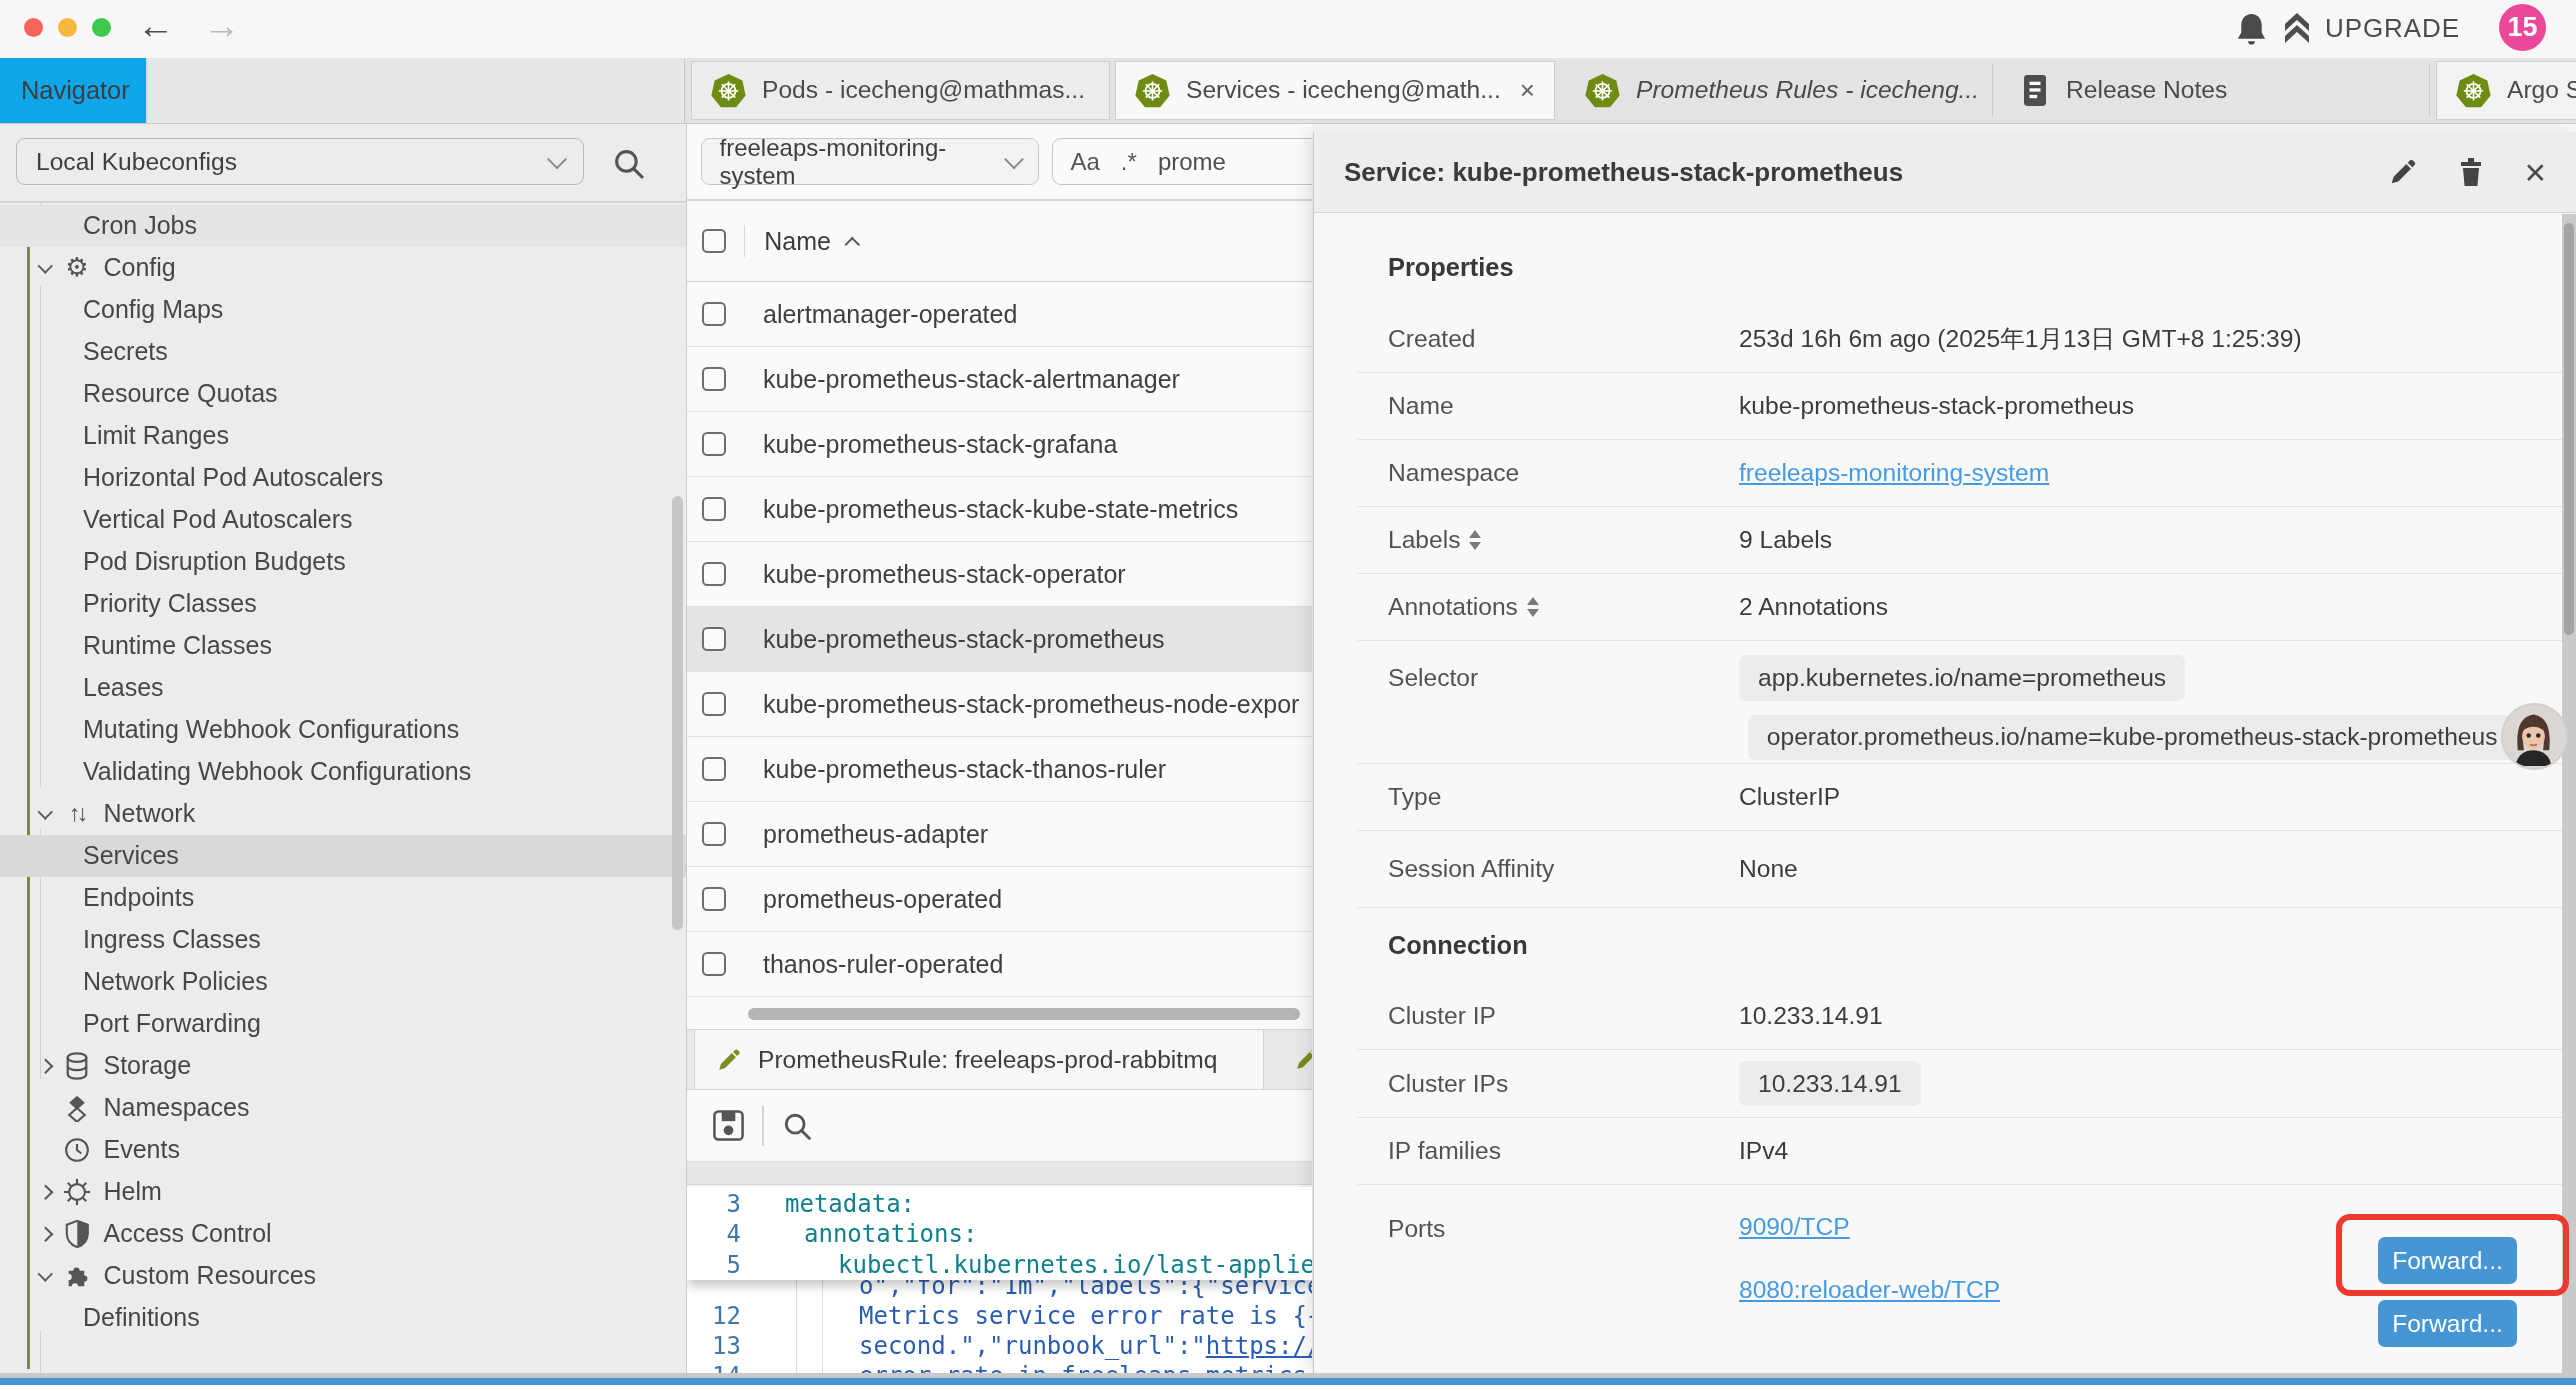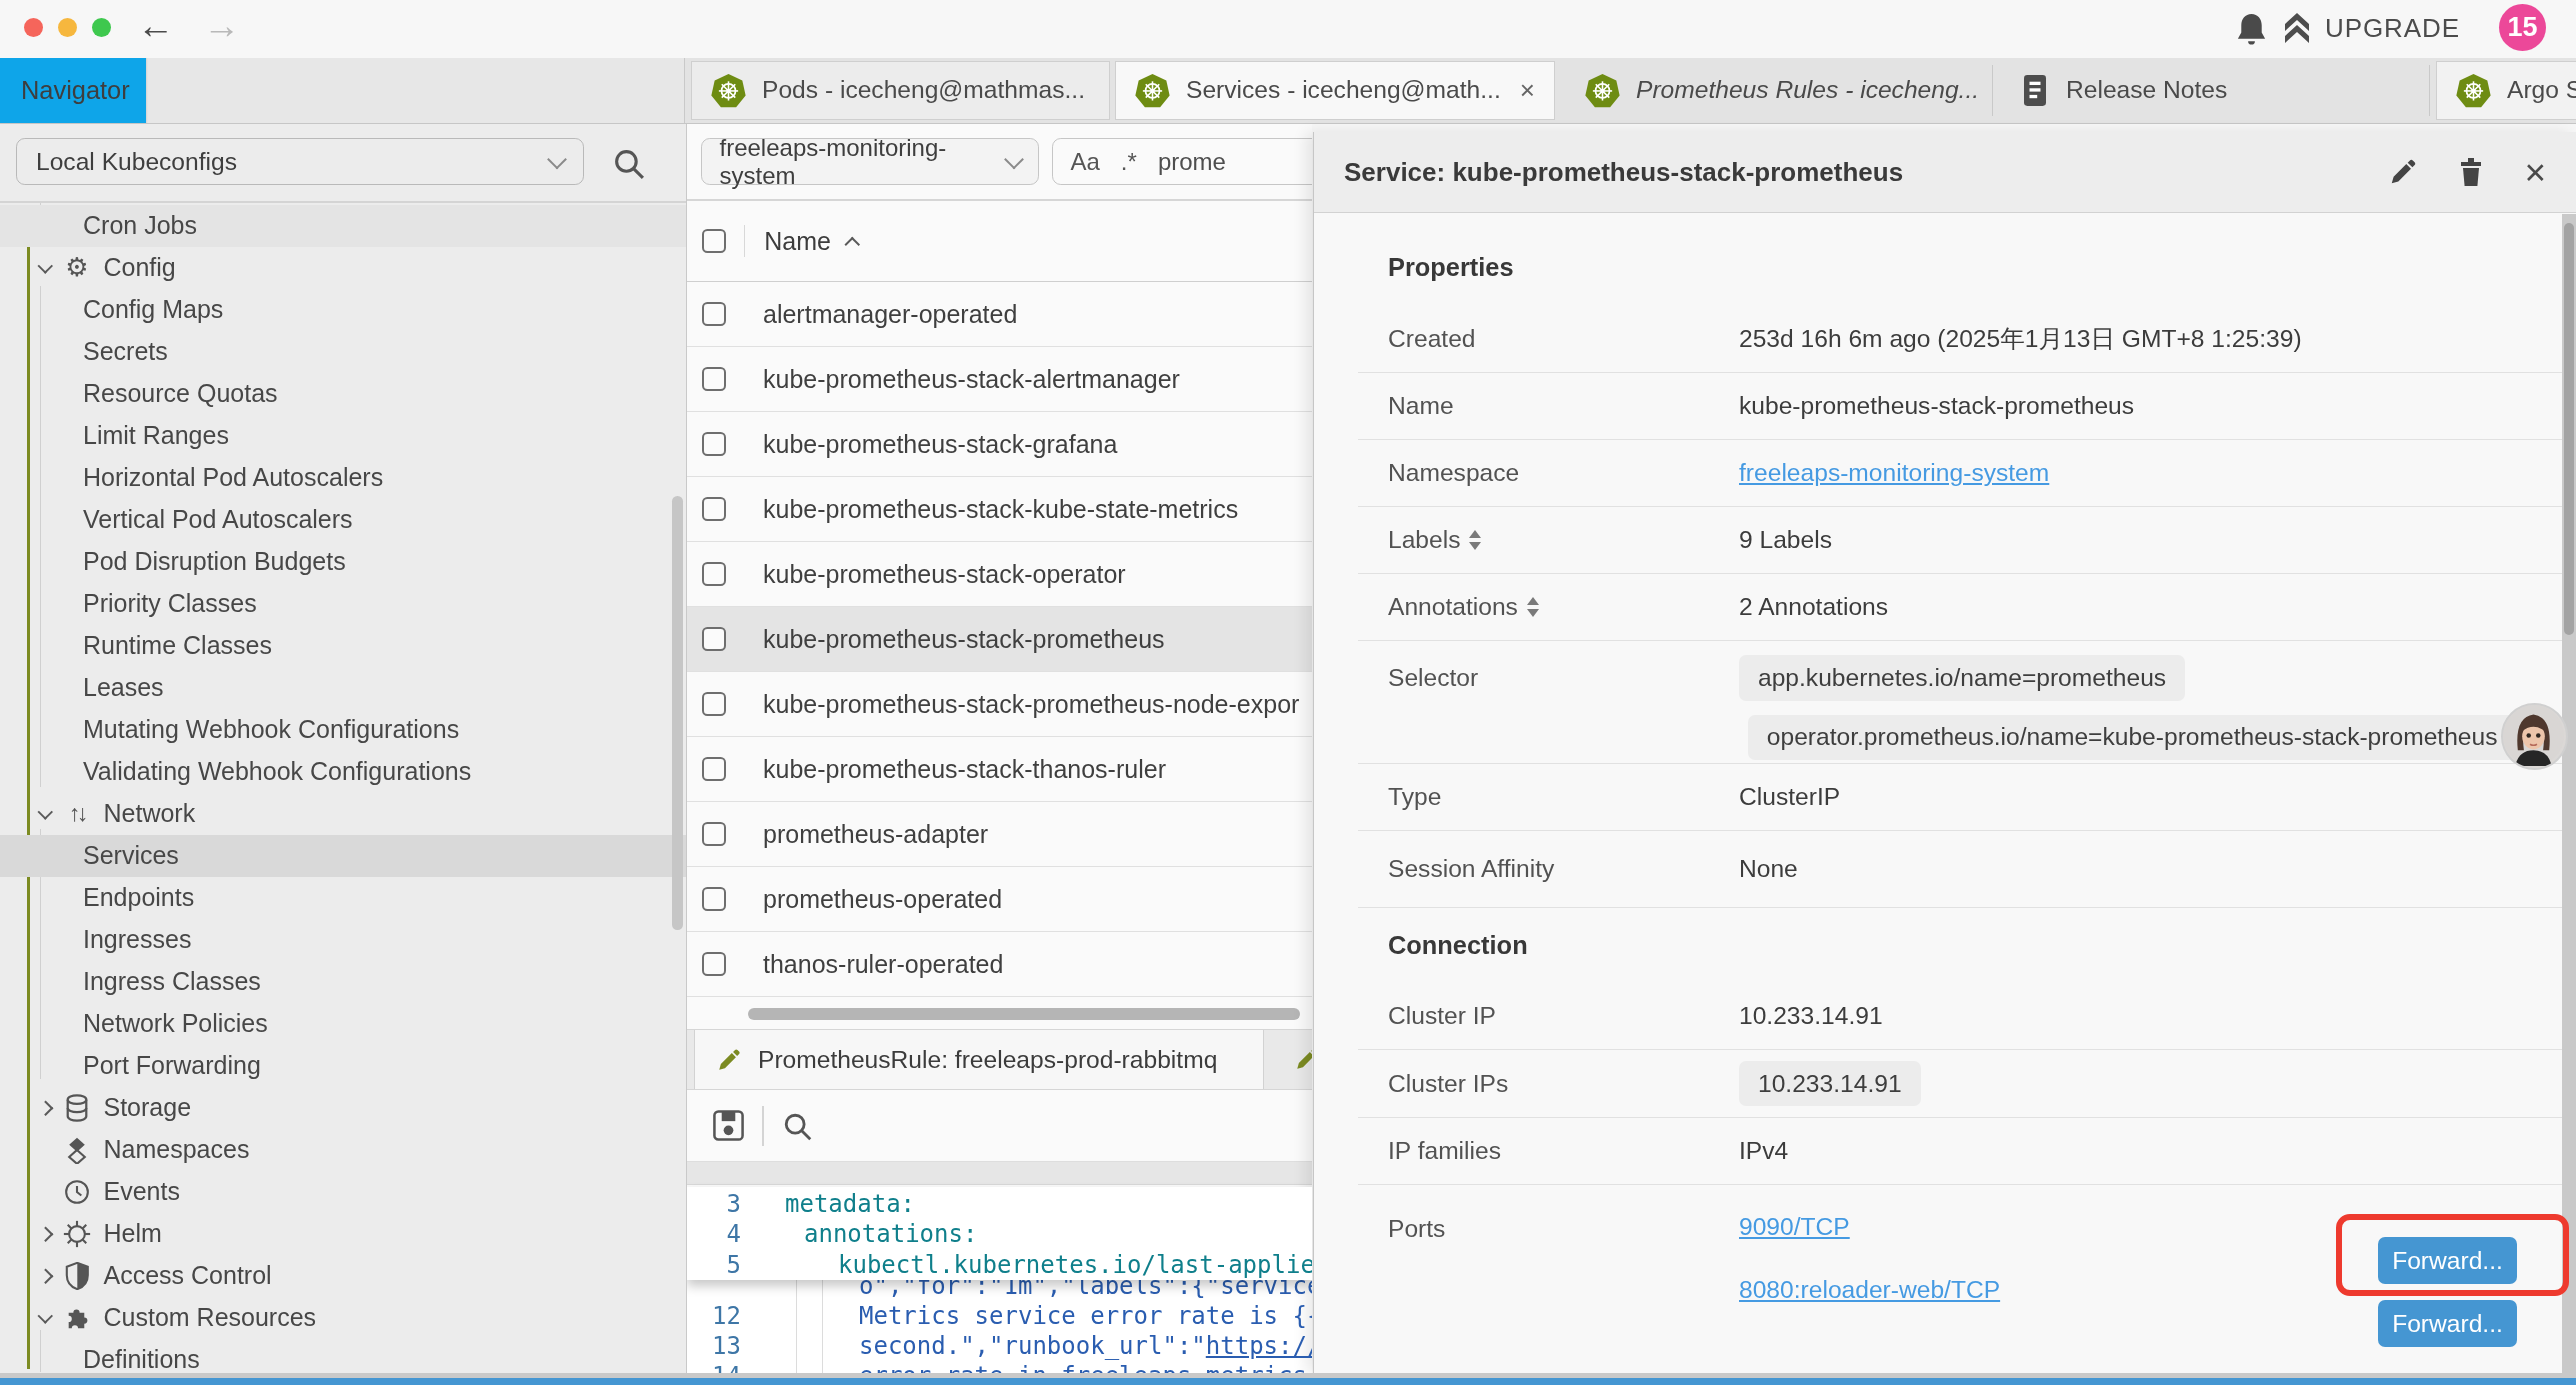--- a/index.html
+++ b/index.html
@@ -317,23 +317,20 @@
           <span class="nicon" style="font-size:23px;letter-spacing:-3.5px">↑↓</span>
           <span>Network</span>
         </div>
       <div class="ni sel">
           <span>Services</span>
         </div>
       <div class="ni">
           <span>Endpoints</span>
         </div>
       <div class="ni">
-          <span>Ingresses</span>
-        </div>
-      <div class="ni">
           <span>Ingress Classes</span>
         </div>
       <div class="ni">
           <span>Network Policies</span>
         </div>
       <div class="ni">
           <span>Port Forwarding</span>
         </div>
       <div class="ni grp">
           <span class="chev rt sm"></span>

